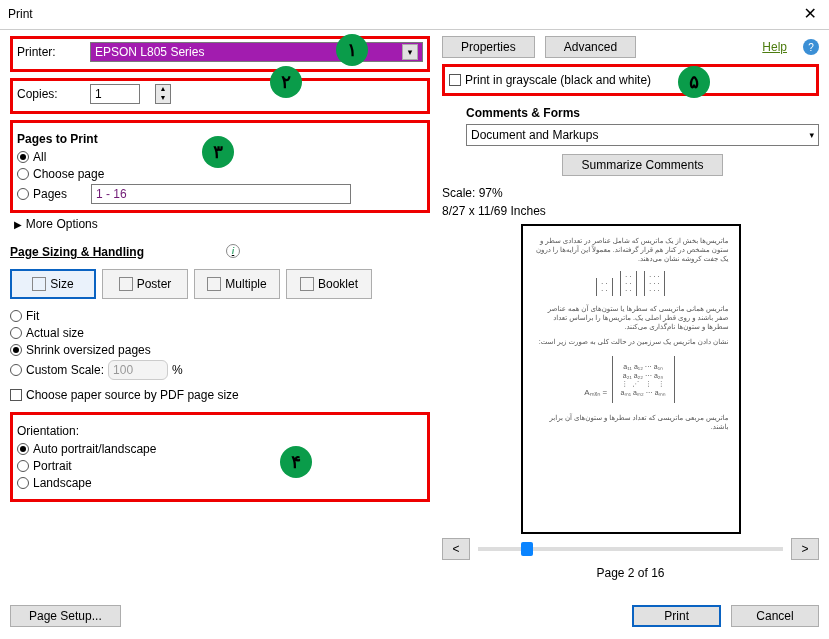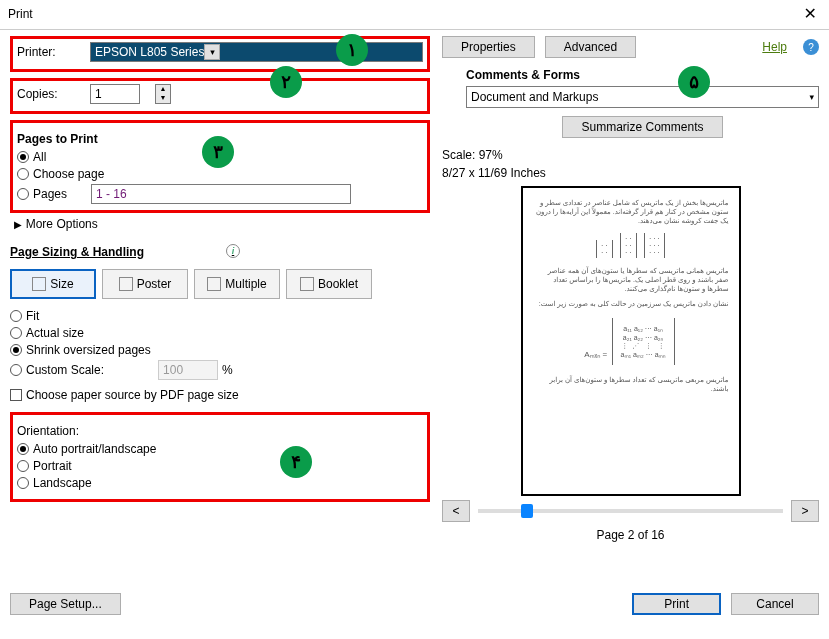--- a/index.html
+++ b/index.html
@@ -6,21 +6,21 @@
 body { margin: 0; background: #fff; width: 829px; height: 639px; position: relative; }
 .titlebar { display: flex; justify-content: space-between; align-items: center; padding: 4px 6px 2px 8px; }
 .title { font-size: 12px; }
 .close-x { font-size: 16px; cursor: pointer; padding: 0 6px; }
 .rule { border-top: 1px solid #ccc; margin-top: 4px; }
 .content { padding: 6px 10px 0 10px; display: flex; gap: 12px; }
 .left { width: 420px; }
 .right { flex: 1; }
 .row { display: flex; align-items: center; gap: 15px; margin-bottom: 4px; }
 .lbl { width: 58px; display: inline-block; }
-.printer-select { flex: 1; background: #0c4a6e; color: #fff; border: 1px solid #7a7a7a; height: 20px; display: flex; align-items: center; justify-content: flex-start; padding: 0 4px; }
+.printer-select { flex: 1; background: #a21caf; color: #fff; border: 1px solid #7a7a7a; height: 20px; display: flex; align-items: center; justify-content: space-between; padding: 0 4px; }
 .chev { width: 16px; height: 16px; background: #e1e1e1; border: 1px solid #aaa; display: flex; align-items: center; justify-content: center; color: #000; font-size: 9px; }
 .copies-input { width: 50px; height: 20px; border: 1px solid #7a7a7a; padding: 0 4px; }
 .spinner { display: flex; flex-direction: column; border: 1px solid #7a7a7a; }
 .spinner div { width: 14px; height: 9px; background: #e8e8e8; font-size: 7px; text-align: center; line-height: 8px; cursor: pointer; }
 .btn { background: #e1e1e1; border: 1px solid #adadad; padding: 3px 18px; cursor: pointer; min-width: 88px; text-align: center; }
 .btn.primary { border: 2px solid #0a63c2; padding: 2px 30px; }
 .link { color: #4d7c0f; text-decoration: underline; cursor: pointer; }
 .help-icon { width: 16px; height: 16px; border-radius: 50%; background: #3b8fd5; color: #fff; font-size: 10px; display: inline-flex; align-items: center; justify-content: center; margin-left: 6px; }
 .redbox { border: 3px solid #e00; padding: 3px 4px; }
 .section-hdr { font-weight: 700; margin: 6px 0 4px 0; }
@@ -39,21 +39,21 @@
 .scale-input { width: 60px; height: 20px; border: 1px solid #ccc; background: #f4f4f4; color: #999; padding: 0 4px; }
 .badge { position: absolute; width: 32px; height: 32px; border-radius: 50%; background: #0a9c4a; color: #000; font-size: 18px; font-weight: bold; display: flex; align-items: center; justify-content: center; z-index: 20; }
 .dropdown { border: 1px solid #7a7a7a; height: 22px; display: flex; align-items: center; justify-content: space-between; padding: 0 4px; }
 .preview-box { border: 2px solid #000; width: 220px; height: 310px; background: #fff; margin: 6px auto 4px auto; padding: 10px; font-size: 6px; color: #555; direction: rtl; overflow: hidden; }
 .preview-text { font-size: 7px; line-height: 9px; }
 .matrix { display: inline-block; border-left: 1px solid #666; border-right: 1px solid #666; padding: 2px 4px; font-size: 7px; margin: 2px; }
 .slider-row { display: flex; align-items: center; gap: 8px; margin-top: 4px; }
 .nav-btn { width: 28px; height: 22px; border: 1px solid #adadad; background: #e1e1e1; display: flex; align-items: center; justify-content: center; cursor: pointer; }
 .slider { flex: 1; height: 4px; background: #ddd; position: relative; }
 .slider-thumb { position: absolute; left: 14%; top: -5px; width: 12px; height: 14px; background: #0a84ff; border-radius: 2px; }
-.footer { position: absolute; bottom: 24px; left: 0; right: 0; display: flex; justify-content: space-between; padding: 0 10px; }
+.footer { position: absolute; bottom: 12px; left: 0; right: 0; display: flex; justify-content: space-between; padding: 0 10px; }
 .footer-right { display: flex; gap: 10px; }
 </style>
 </head>
 <body>
 
 <div class="titlebar">
   <span class="title">Print</span>
   <span class="close-x">✕</span>
 </div>
 <div class="rule"></div>
@@ -133,21 +133,21 @@
         <span class="radio"></span>
         <span>Actual size</span>
       </div>
     <div class="radio-row">
         <span class="radio sel"></span>
         <span>Shrink oversized pages</span>
       </div>
     <div class="radio-row">
         <span class="radio"></span>
         <span>Custom Scale:</span>
-      <input class="scale-input" style="margin-left: 50px;" value="100">
+      <input class="scale-input" style=" border-radius: 6px;" value="100">
       <span>%</span>
     </div>
     <div class="radio-row" style="margin-top:8px;">
         <span class="chk"></span>
         <span>Choose paper source by PDF page size</span>
       </div>
 
     <div class="redbox" style="margin-top:10px; position:relative; padding-bottom:6px;">
       <div class="section-hdr" style="font-weight:400;">Orientation:</div>
       <div class="radio-row">
@@ -166,20 +166,26 @@
   </div>
 
   <div class="right">
     <div class="row" style="gap:10px;">
       <div class="btn">Properties</div>
       <div class="btn">Advanced</div>
       <span style="flex:1;"></span>
       <span class="link">Help</span>
       <span class="help-icon">?</span>
     </div>
+    <div class="redbox" style="margin-top:6px; position:relative;">
+      <div class="radio-row">
+          <span class="chk"></span>
+          <span>Print in grayscale (black and white)</span>
+        </div>
+    </div>
 
     <div style="margin-top:10px; padding-left:24px;">
       <div class="section-hdr">Comments &amp; Forms</div>
       <div class="dropdown">
         <span>Document and Markups</span>
         <span style="font-size:9px;">▾</span>
       </div>
       <div style="text-align:center; margin-top:8px;">
         <div class="btn" style="display:inline-block;">Summarize Comments</div>
       </div>

